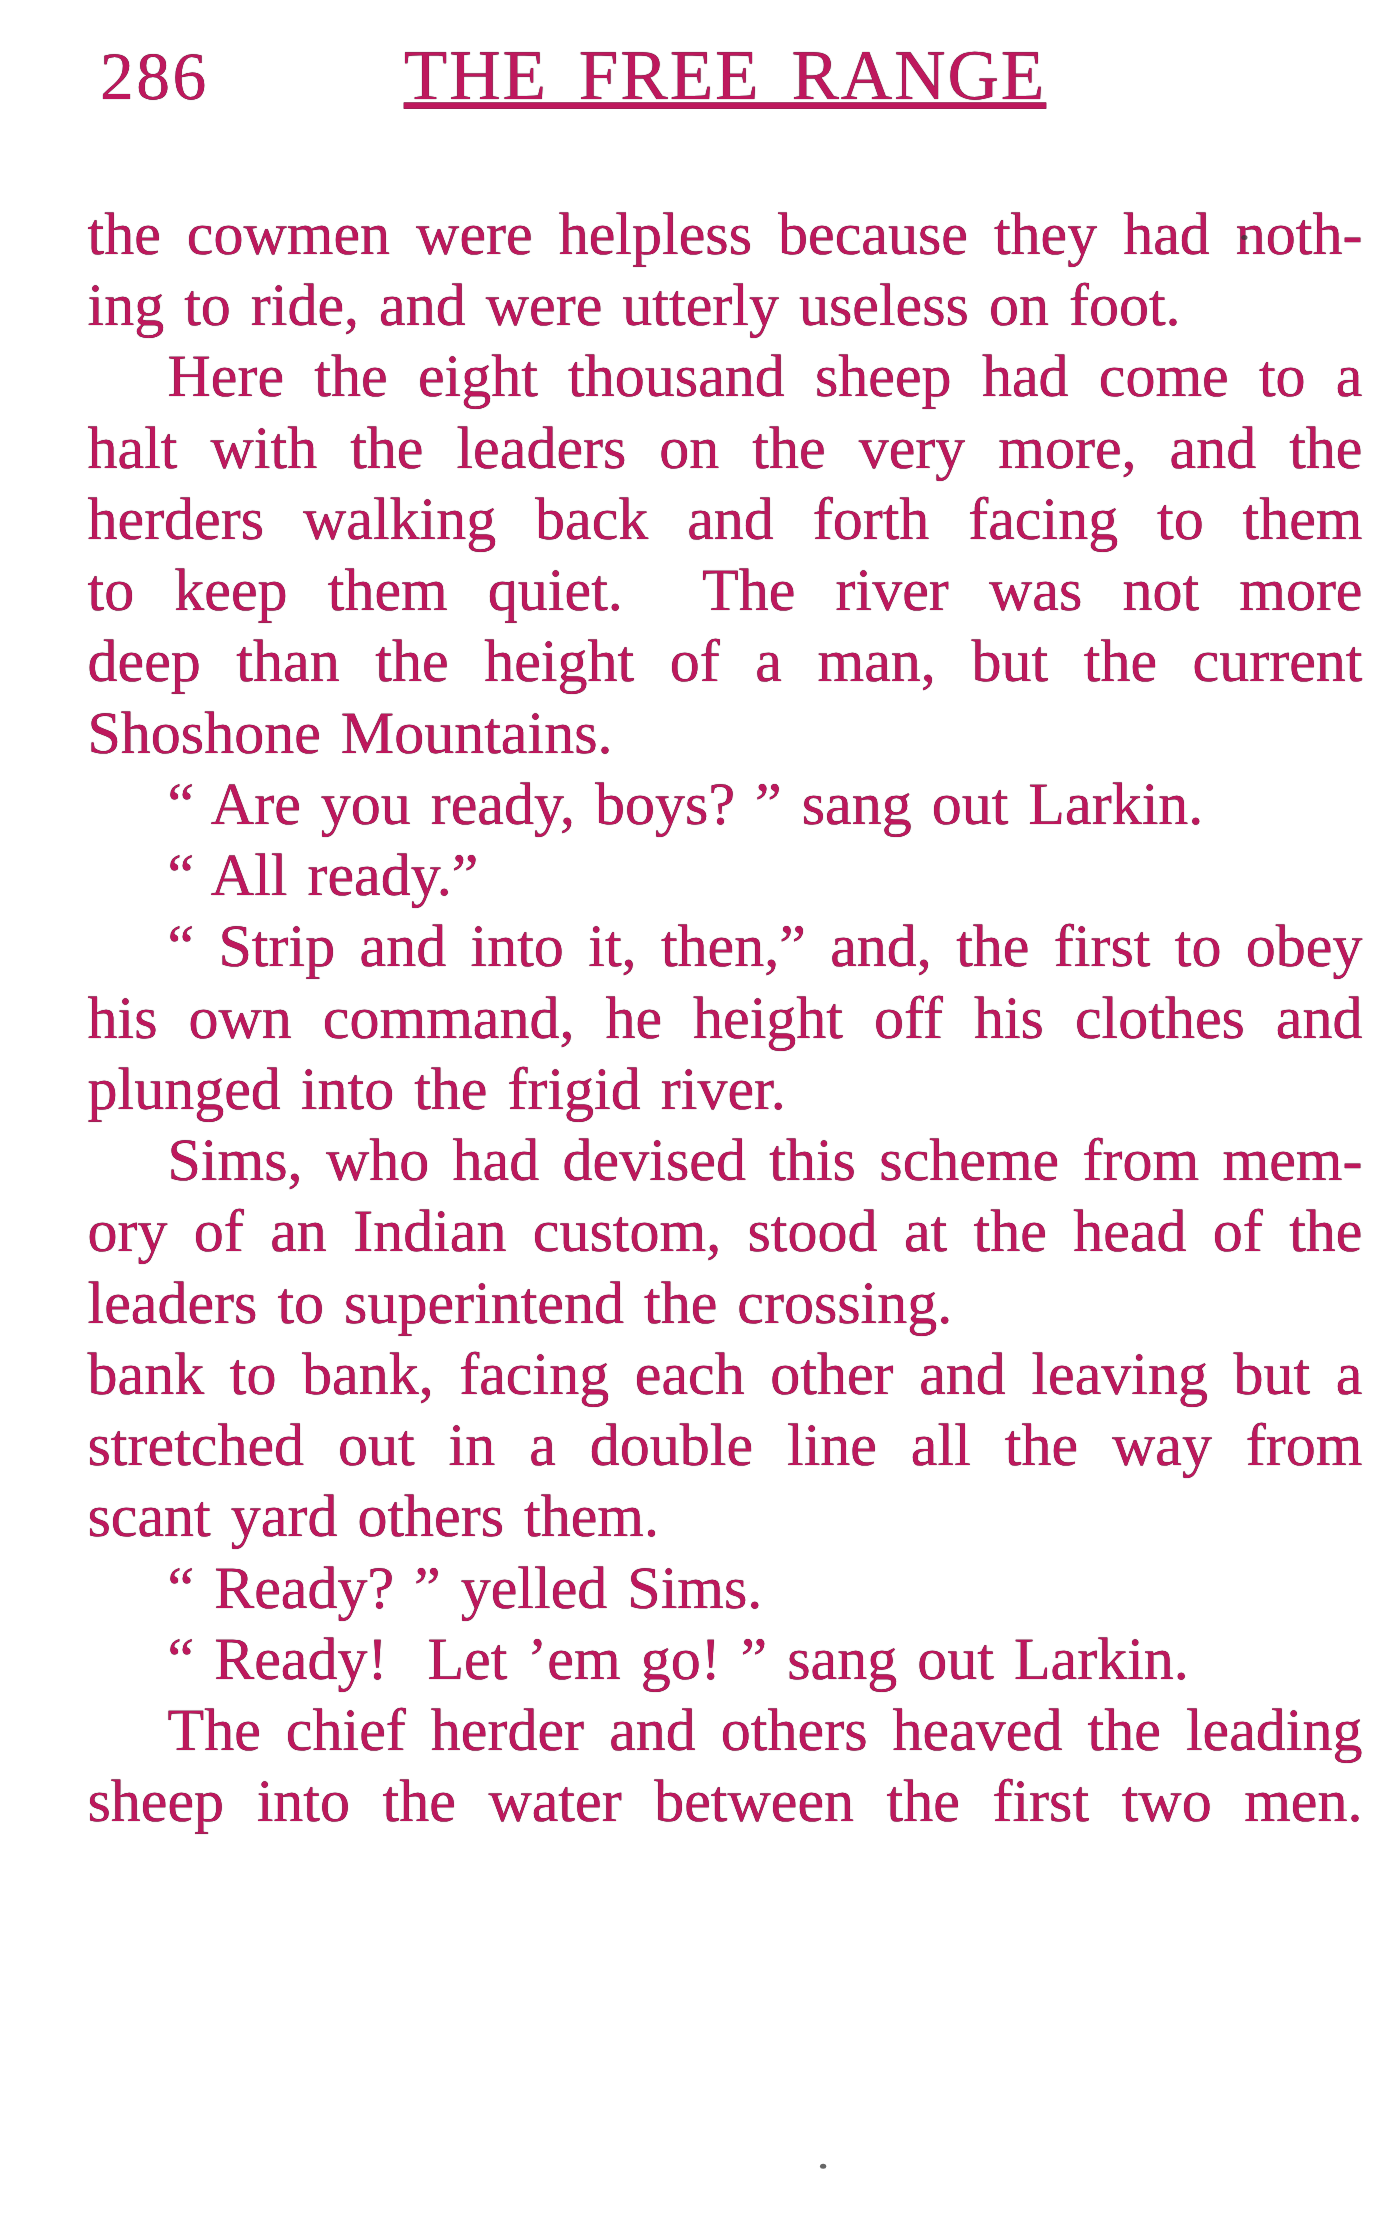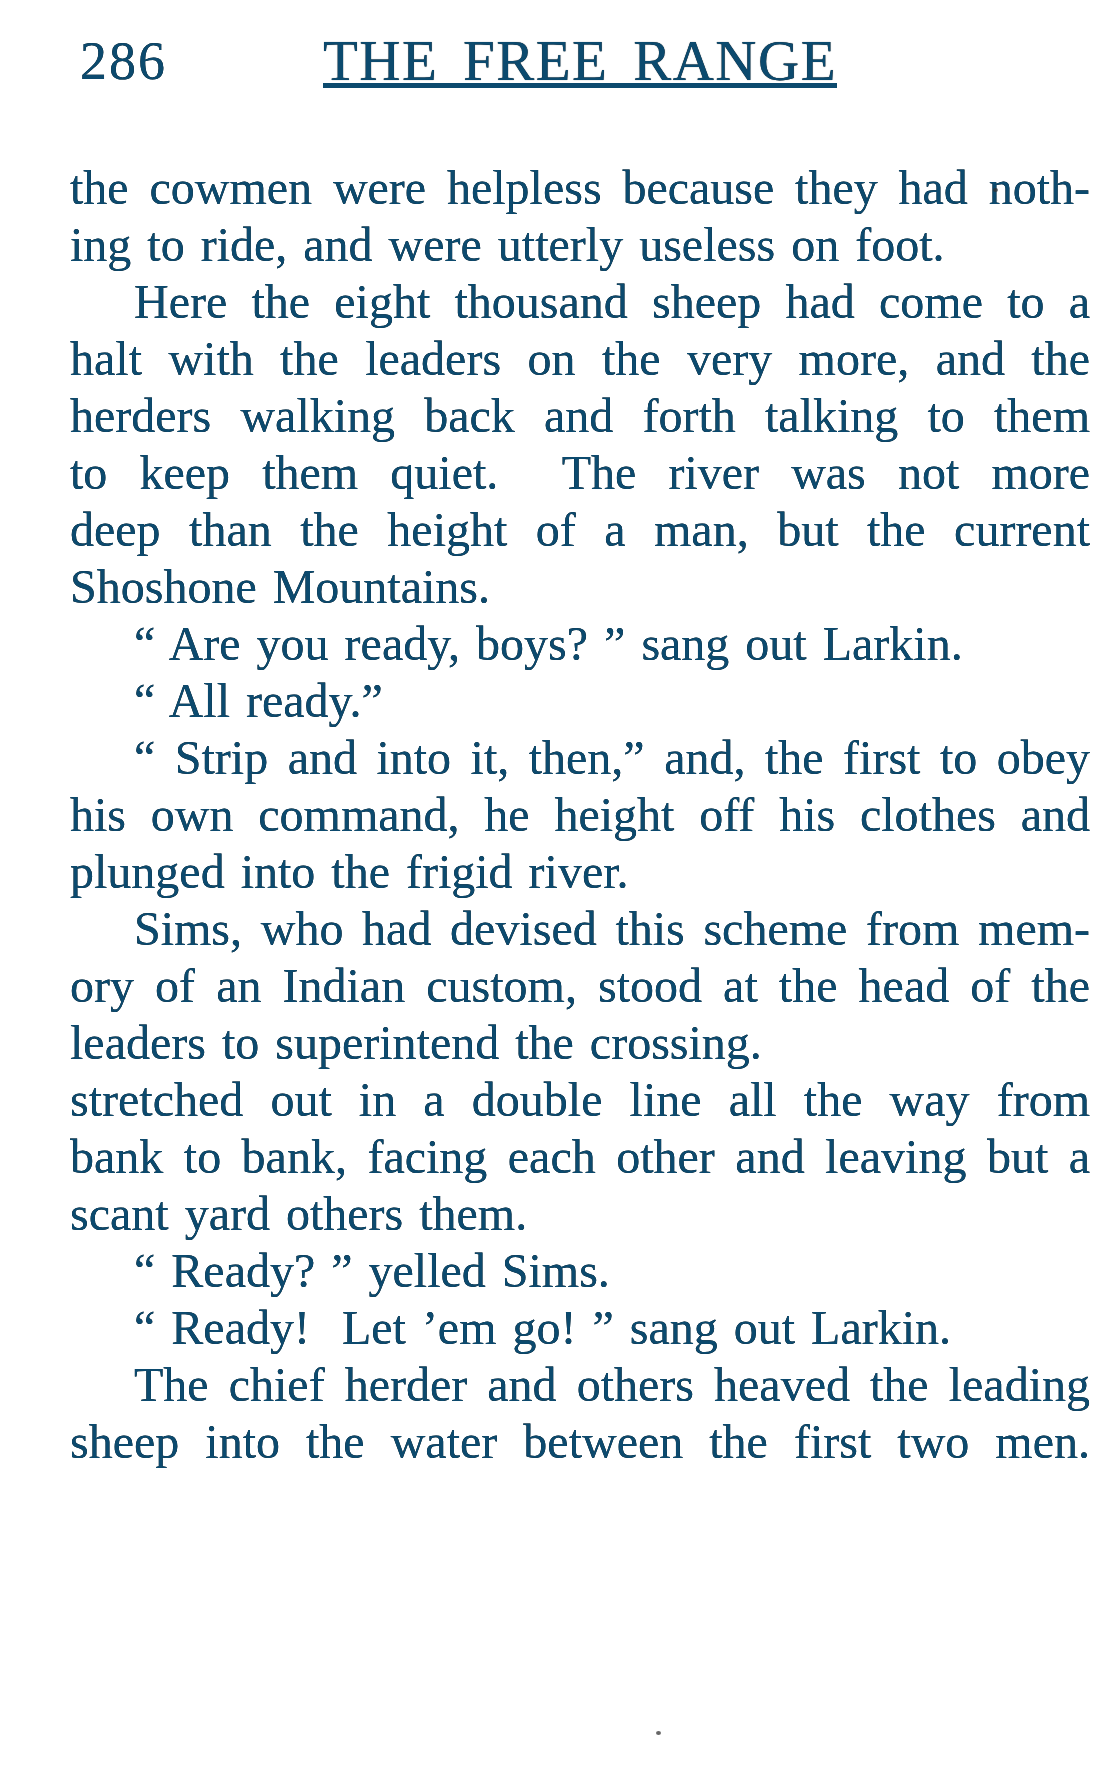--- a/index.html
+++ b/index.html
@@ -1,21 +1,21 @@
 <!DOCTYPE html>
 <html><head>
 <meta charset="utf-8">
 <style>
   html, body { margin: 0; padding: 0; background: #ffffff; }
   .page {
     position: relative;
     width: 1115px;
     height: 1777px;
     background: #ffffff;
-    color: #0c4a6e;
+    color: #be185d;
     font-family: "Liberation Serif", "DejaVu Serif", serif;
     overflow: hidden;
   }
   .header {
     position: absolute;
     left: 70px;
     top: 30px;
     width: 1020px;
     height: 70px;
   }
@@ -77,21 +77,21 @@
     <span class="page-title">THE FREE RANGE</span>
   </div>
   <div class="body-text">
       <div class="para">
         <div class="line just first">the cowmen were helpless because they had noth-</div>
         <div class="line">ing to ride, and were utterly useless on foot.</div>
       </div>
       <div class="para indent">
         <div class="line just first">Here the eight thousand sheep had come to a</div>
         <div class="line just">halt with the leaders on the very more, and the</div>
-        <div class="line just">herders walking back and forth talking to them</div>
+        <div class="line just">herders walking back and forth facing to them</div>
         <div class="line just">to keep them quiet.&nbsp; The river was not more</div>
         <div class="line just">deep than the height of a man, but the current</div>
         <div class="line">Shoshone Mountains.</div>
       </div>
       <div class="para indent">
         <div class="line first">“ Are you ready, boys? ” sang out Larkin.</div>
       </div>
       <div class="para indent">
         <div class="line first">“ All ready.”</div>
       </div>
@@ -99,22 +99,22 @@
         <div class="line just first">“ Strip and into it, then,” and, the first to obey</div>
         <div class="line just">his own command, he height off his clothes and</div>
         <div class="line">plunged into the frigid river.</div>
       </div>
       <div class="para indent">
         <div class="line just first">Sims, who had devised this scheme from mem-</div>
         <div class="line just">ory of an Indian custom, stood at the head of the</div>
         <div class="line">leaders to superintend the crossing.</div>
       </div>
       <div class="para indent">
+        <div class="line just">bank to bank, facing each other and leaving but a</div>
         <div class="line just">stretched out in a double line all the way from</div>
-        <div class="line just">bank to bank, facing each other and leaving but a</div>
         <div class="line">scant yard others them.</div>
       </div>
       <div class="para indent">
         <div class="line first">“ Ready? ” yelled Sims.</div>
       </div>
       <div class="para indent">
         <div class="line first">“ Ready!&nbsp; Let ’em go! ” sang out Larkin.</div>
       </div>
       <div class="para indent">
         <div class="line just first">The chief herder and others heaved the leading</div>

